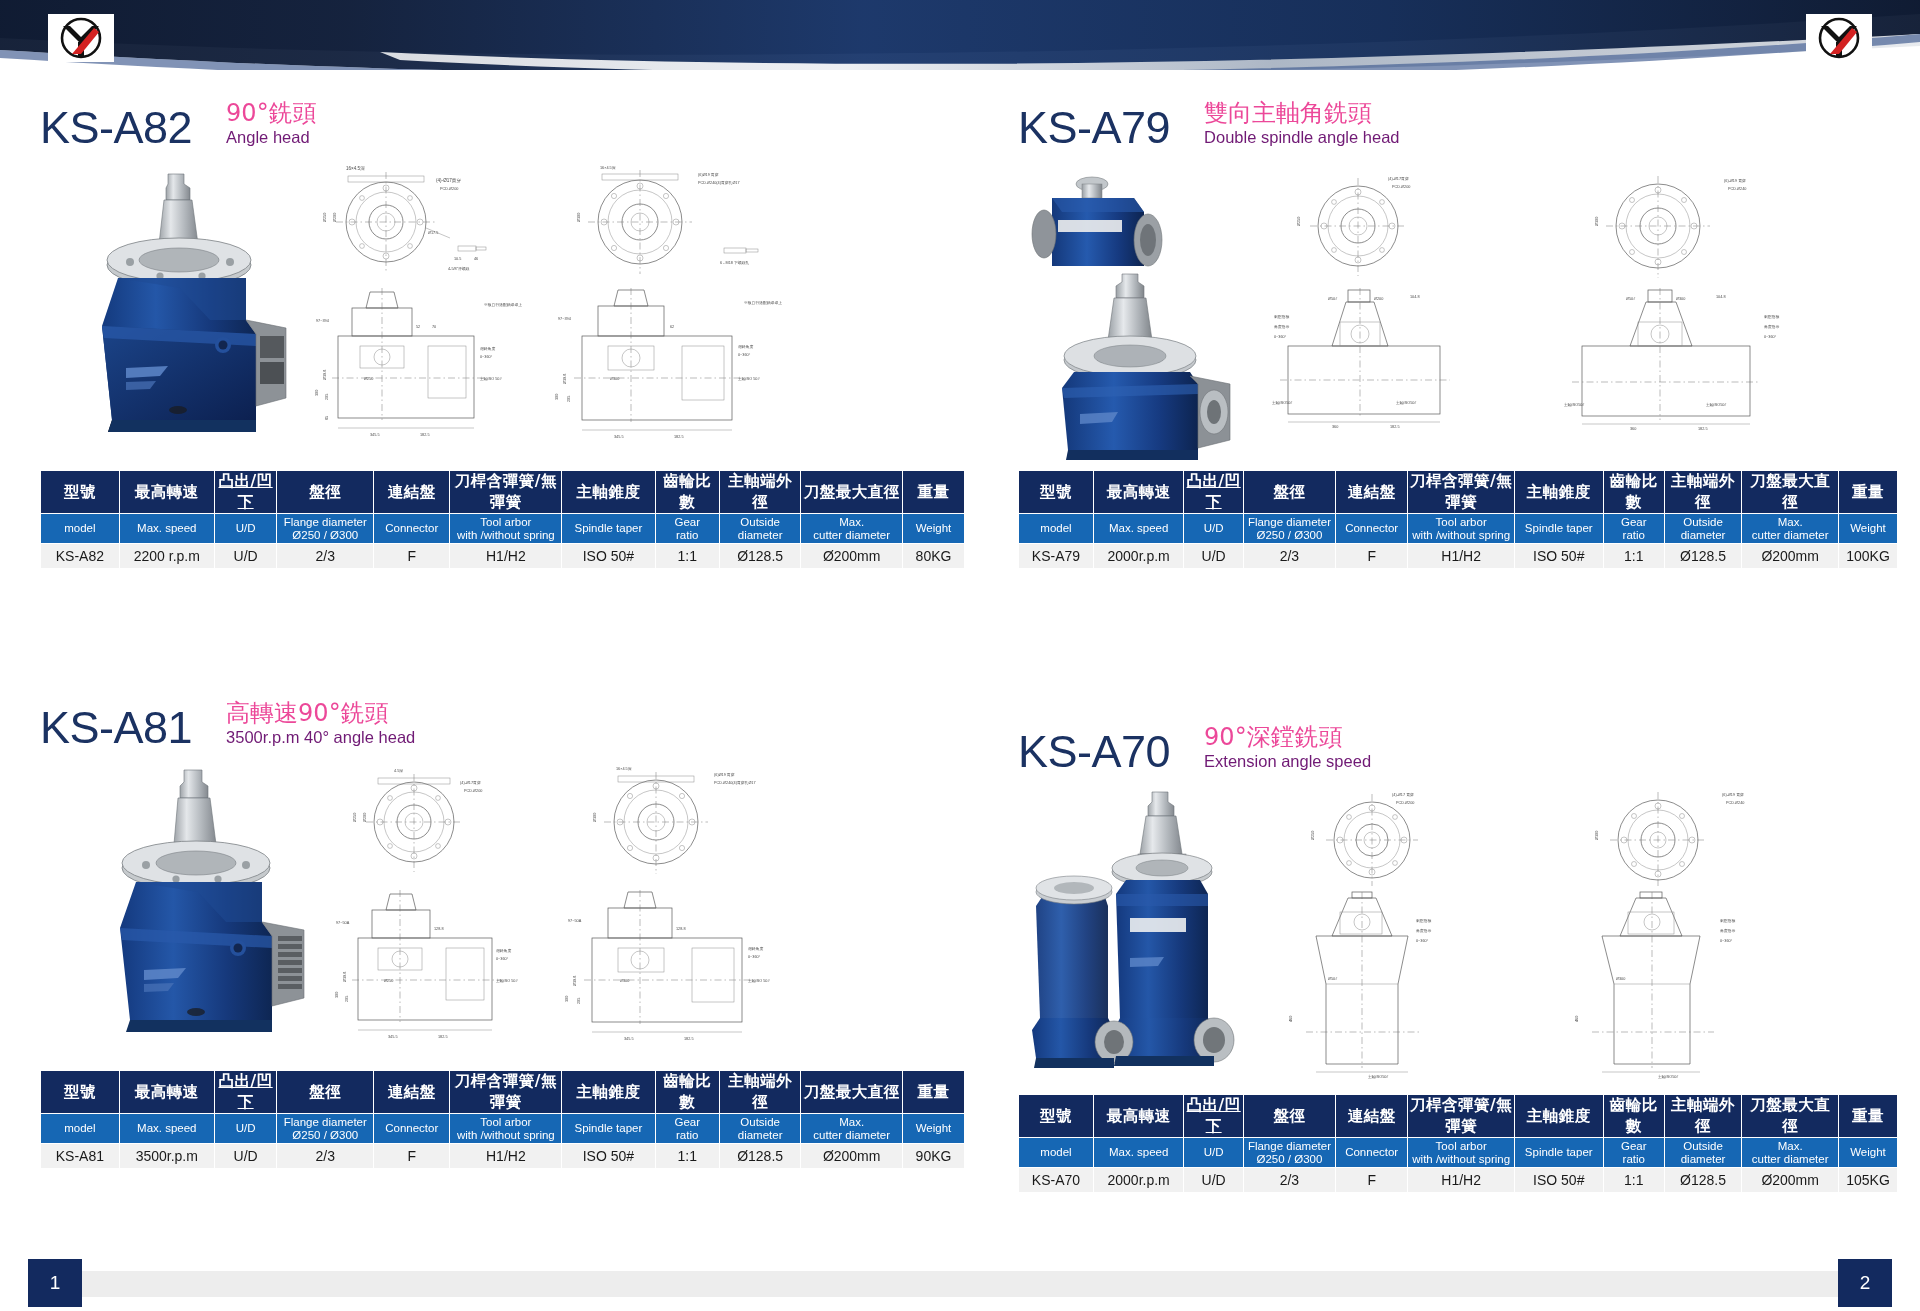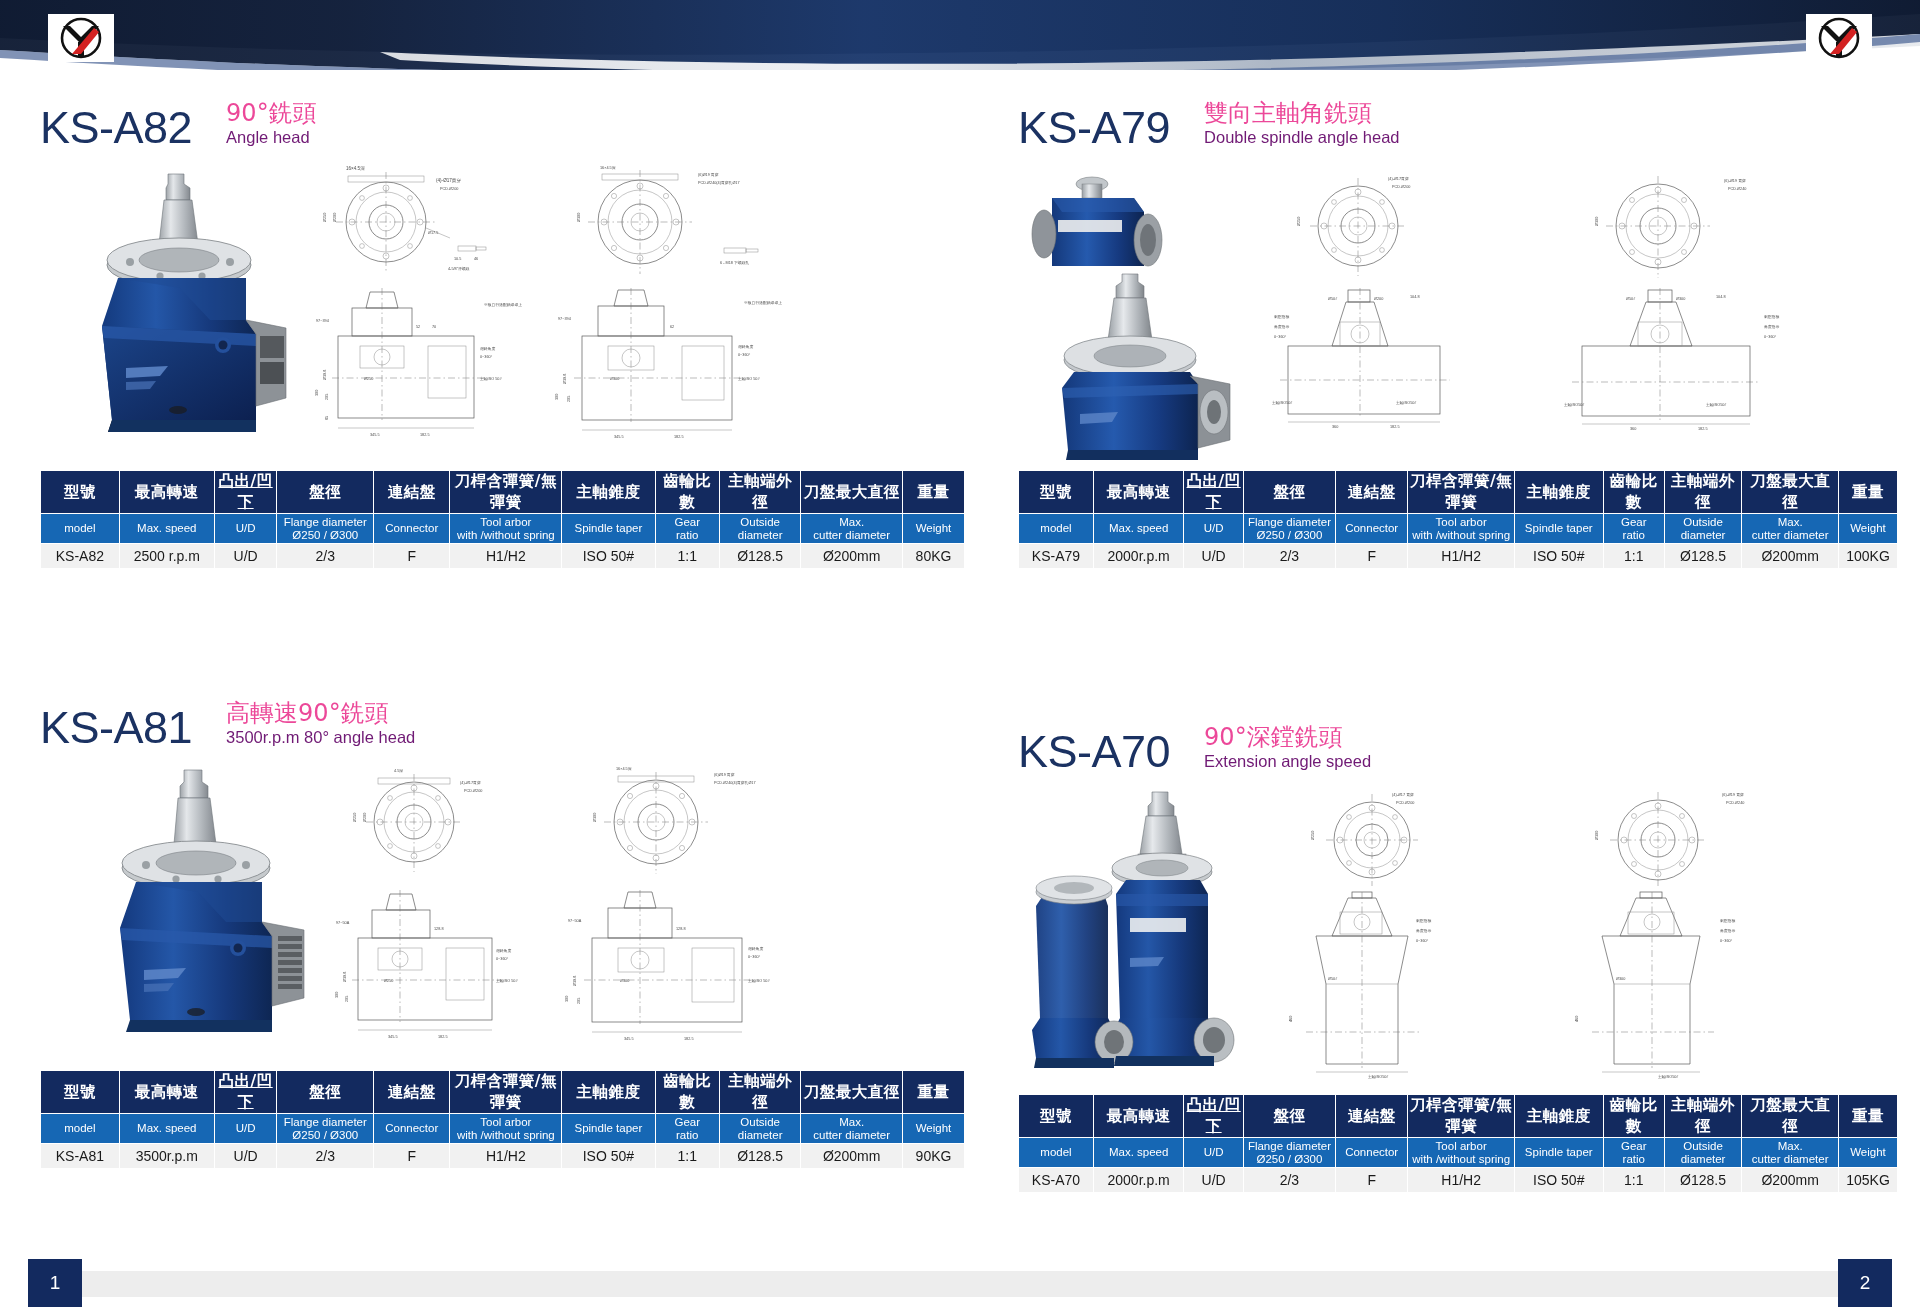--- a/index.html
+++ b/index.html
@@ -339,21 +339,21 @@
         <td><span>Connector</span></td>
         <td><span>Tool arbor</span><br><span>with /without spring</span></td>
         <td><span>Spindle taper</span></td>
         <td><span>Gear</span><br><span>ratio</span></td>
         <td><span>Outside</span><br><span>diameter</span></td>
         <td><span>Max.</span><br><span>cutter diameter</span></td>
         <td><span>Weight</span></td>
       </tr>
       <tr class="row-val">
         <td>KS-A82</td>
-        <td>2500 r.p.m</td>
+        <td>2200 r.p.m</td>
         <td>U/D</td>
         <td>2/3</td>
         <td>F</td>
         <td>H1/H2</td>
         <td>ISO 50#</td>
         <td>1:1</td>
         <td>Ø128.5</td>
         <td>Ø200mm</td>
         <td>80KG</td>
       </tr>
@@ -545,21 +545,21 @@
       </tr>
     </tbody>
       </table>
   </div>
 
   <div class="product prod-a81">
     <div class="title-row">
       <div class="model-code">KS-A81</div>
       <div class="title-text">
         <div class="title-cn">高轉速90°銑頭</div>
-        <div class="title-en">3500r.p.m 80° angle head</div>
+        <div class="title-en">3500r.p.m 40° angle head</div>
       </div>
     </div>
 
     <div class="media">
       <svg class="photo" style="left:40px; top:8px; width:230px; height:300px;" viewBox="0 0 230 300">
         <defs>
           <linearGradient id="blu81" x1="0" y1="0" x2="1" y2="0">
             <stop offset="0%" stop-color="#14397e"></stop>
               <stop offset="35%" stop-color="#2457a8"></stop>
             <stop offset="70%" stop-color="#16397c"></stop>

